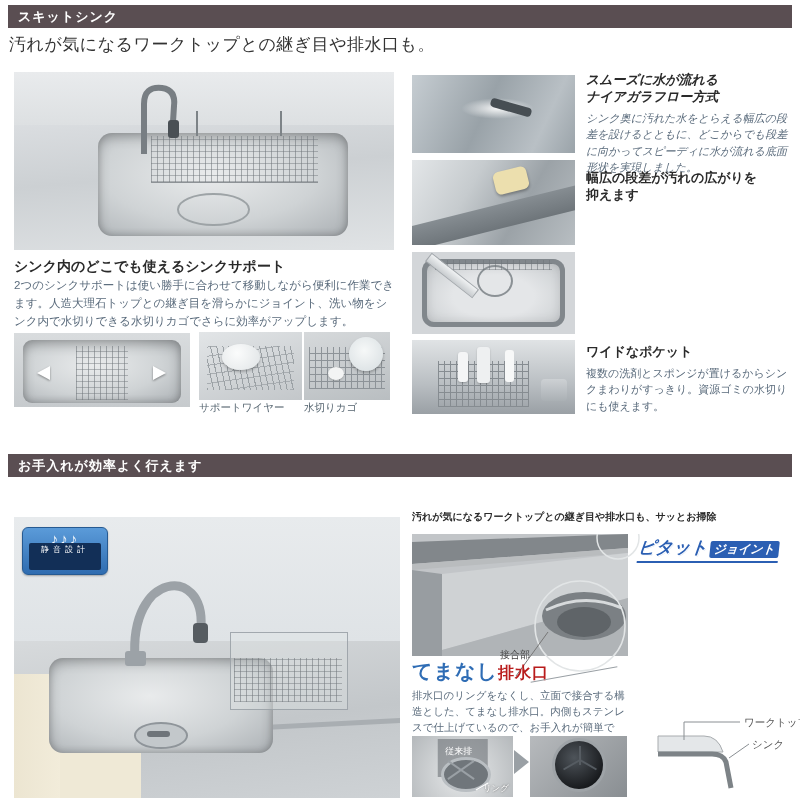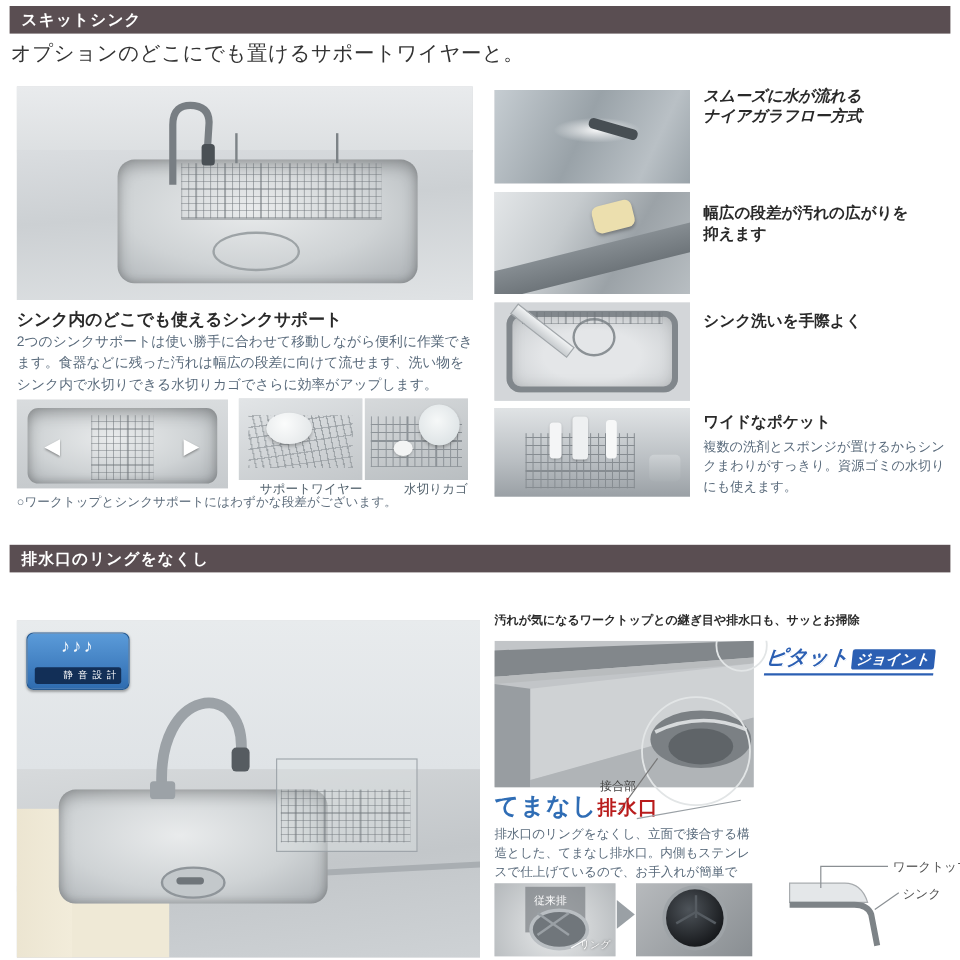--- a/index.html
+++ b/index.html
@@ -9,71 +9,71 @@
   .bar{position:absolute;left:8px;width:764px;height:23px;background:#5a4e52;color:#fff;
        font-size:13px;font-weight:bold;line-height:23px;padding:0 10px;letter-spacing:1px;}
   .subtitle{position:absolute;left:9px;font-size:17px;color:#333;letter-spacing:.5px;}
   .photo{position:absolute;overflow:hidden;background:#d7dadd;}
   .deco{position:absolute;}
   .sh{position:absolute;font-size:14px;font-weight:bold;color:#2a2a2a;}
   .sb{position:absolute;font-size:11.5px;color:#5a6b7c;line-height:1.55;}
   .fh{font-size:13px;font-weight:bold;color:#2a2a2a;line-height:1.3;white-space:pre-line;margin:0 0 4px;}
   .fb{font-size:11px;color:#5a6b7c;line-height:1.5;}
   .tblock{position:absolute;left:174px;width:212px;}
-  .thumb-label{position:absolute;font-size:10.5px;color:#55646f;text-align:right;}
+  .thumb-label{position:absolute;font-size:10.5px;color:#55646f;text-align:left;}
   .note{position:absolute;font-size:10.5px;color:#5f6e7d;}
   .hatch{background-image:repeating-linear-gradient(90deg,rgba(110,116,121,.55) 0 1px,transparent 1px 6px),
          repeating-linear-gradient(0deg,rgba(110,116,121,.45) 0 1px,transparent 1px 6px);}
   .sinkpit{border-radius:14px;background:radial-gradient(ellipse at 45% 40%,#e9ebec 0%,#cfd3d5 55%,#abb0b4 100%);
            box-shadow:inset 0 4px 12px rgba(0,0,0,.28), inset 0 -2px 6px rgba(0,0,0,.12);}
   .tri-l{width:0;height:0;border-top:7px solid transparent;border-bottom:7px solid transparent;border-right:13px solid #fff;filter:drop-shadow(0 1px 1px rgba(0,0,0,.4));}
   .tri-r{width:0;height:0;border-top:7px solid transparent;border-bottom:7px solid transparent;border-left:13px solid #fff;filter:drop-shadow(0 1px 1px rgba(0,0,0,.4));}
   .badge{position:absolute;left:8px;top:10px;width:84px;height:46px;border-radius:6px;border:1px solid #265a92;
          background:linear-gradient(180deg,#5b9bd9 0%,#2f6cb0 100%);box-shadow:0 1px 2px rgba(0,0,0,.3);}
   .badge .notes{position:absolute;top:2px;left:0;right:0;text-align:center;color:rgba(255,255,255,.95);font-size:15px;letter-spacing:2px;}
-  .badge .band{position:absolute;bottom:4px;left:6px;right:6px;height:14px;background:#122f57;border-radius:2px;
-               color:#fff;font-size:8px;letter-spacing:4px;text-align:right;line-height:13px;}
+  .badge .band{position:absolute;bottom:4px;left:6px;right:6px;height:27px;background:#122f57;border-radius:2px;
+               color:#fff;font-size:8px;letter-spacing:4px;text-align:center;line-height:13px;}
   .pitatto{position:absolute;display:inline-block;transform:skewX(-6deg);border-bottom:2px solid #2b5fb3;padding-bottom:2px;white-space:nowrap;}
   .pit1{color:#2b5fb3;font-weight:800;font-style:italic;font-size:17px;
         text-shadow:1px 0 0 #fff,-1px 0 0 #fff,0 1px 0 #fff,0 -1px 0 #fff,1px 1px 0 #dce6f5;}
   .pit2{background:#2b5fb3;color:#fff;font-weight:700;font-style:italic;font-size:12px;padding:1px 4px 2px;border-radius:2px;margin-left:2px;}
   .tem1{color:#2f6db5;font-weight:800;font-size:20px;letter-spacing:1px;}
   .tem2{color:#b91c1c;font-weight:700;font-size:16px;letter-spacing:1px;}
   .smlabel{font-size:9px;color:#fff;}
   .leader{position:absolute;background:#9aa0a5;}
   .joint-label{position:absolute;font-size:10px;color:#444;}
   svg text{font-family:"Liberation Sans","DejaVu Sans",sans-serif;}
 </style>
 </head>
 <body>
 
 <div id="page">
 
   <div class="bar" style="top:5px;">
     <span>スキットシンク</span>
   </div>
-  <div class="subtitle" style="top:33px;">オプションのどこにでも置けるサポートワイヤーと。</div>
+  <div class="subtitle" style="top:33px;">汚れが気になるワークトップとの継ぎ目や排水口も。</div>
 
   <div class="photo" style="left:14px;top:72px;width:380px;height:178px;">
     <div class="deco" style="left:0;top:0;width:100%;height:30%;background:linear-gradient(180deg,#e9ebed,#dde0e2);"></div>
     <div class="deco" style="left:0;top:30%;width:100%;height:2px;background:#c2c6c9;"></div>
     <div class="deco" style="left:0;top:30%;width:100%;height:70%;background:linear-gradient(175deg,#dadde0 0%,#ccd0d3 40%,#e0e3e5 100%);"></div>
     <div class="deco sinkpit" style="left:22%;top:34%;width:66%;height:58%;"></div>
     <div class="deco" style="left:43%;top:68%;width:18%;height:16%;border:2px solid #9da3a6;border-radius:50%;"></div>
     <div class="deco hatch" style="left:36%;top:36%;width:44%;height:26%;border-bottom:1px solid #8d9296;"></div>
     <div class="deco" style="left:48%;top:22%;width:2px;height:25px;background:#7d8387;"></div>
     <div class="deco" style="left:70%;top:22%;width:2px;height:25px;background:#7d8387;"></div>
     <svg class="deco" style="left:28%;top:2px;" width="90" height="84" viewBox="0 0 90 84">
       <path d="M24,80 L24,30 Q24,12 42,14 Q56,16 54,32 L53,48" stroke="#787e83" stroke-width="6" fill="none"></path>
       <rect x="48" y="46" width="11" height="18" rx="3" fill="#4a5055"></rect>
     </svg>
   </div>
 
   <div class="sh" style="left:14px;top:258px;">シンク内のどこでも使えるシンクサポート</div>
-  <div class="sb" style="left:14px;top:277px;width:384px;">2つのシンクサポートは使い勝手に合わせて移動しながら便利に作業できます。食器などに残った汚れは幅広の段差に向けて流せます、洗い物をシンク内で水切りできる水切りカゴでさらに効率がアップします。</div>
+  <div class="sb" style="left:14px;top:277px;width:384px;">2つのシンクサポートは使い勝手に合わせて移動しながら便利に作業できます。人造大理石トップとの継ぎ目を滑らかにジョイント、洗い物をシンク内で水切りできる水切りカゴでさらに効率がアップします。</div>
 
   <div class="photo" style="left:14px;top:333px;width:176px;height:74px;">
     <div class="deco" style="left:0;top:0;width:100%;height:100%;background:linear-gradient(180deg,#d9dcde,#c6cacd);"></div>
     <div class="deco sinkpit" style="left:5%;top:10%;width:90%;height:84%;border-radius:9px;"></div>
     <div class="deco hatch" style="left:35%;top:18%;width:30%;height:72%;"></div>
     <div class="deco tri-l" style="left:13%;top:44%;"></div>
     <div class="deco tri-r" style="left:79%;top:44%;"></div>
   </div>
   <div class="photo" style="left:199px;top:332px;width:103px;height:68px;">
     <div class="deco" style="left:0;top:0;width:100%;height:100%;background:linear-gradient(160deg,#e2e5e7,#c3c7ca);"></div>
@@ -81,21 +81,20 @@
     <div class="deco" style="left:22%;top:18%;width:38px;height:26px;border-radius:50%;background:radial-gradient(circle at 40% 35%,#fbfcfc,#dfe3e5);box-shadow:0 2px 3px rgba(0,0,0,.25);"></div>
   </div>
   <div class="photo" style="left:304px;top:332px;width:86px;height:68px;">
     <div class="deco" style="left:0;top:0;width:100%;height:100%;background:linear-gradient(165deg,#d6d9db,#b9bec1);"></div>
     <div class="deco" style="left:6%;top:22%;width:88%;height:62%;background-image:repeating-linear-gradient(90deg,#8d9398 0 1px,transparent 1px 6px),repeating-linear-gradient(0deg,#8d9398 0 1px,transparent 1px 7px);"></div>
     <div class="deco" style="right:8%;top:8%;width:34px;height:34px;border-radius:50%;background:radial-gradient(circle at 45% 40%,#f6f8f8,#d6dde0);box-shadow:0 2px 3px rgba(0,0,0,.25);"></div>
     <div class="deco" style="left:28%;top:52%;width:16px;height:13px;border-radius:50%;background:#f3f4f4;box-shadow:0 1px 2px rgba(0,0,0,.2);"></div>
   </div>
   <div class="thumb-label" style="left:199px;top:401px;width:103px;">サポートワイヤー</div>
   <div class="thumb-label" style="left:304px;top:401px;width:86px;">水切りカゴ</div>
-  <div class="note" style="left:14px;top:412px;">○ワークトップとシンクサポートにはわずかな段差がございます。</div>
 
   <div class="abs" style="left:412px;top:70px;width:384px;height:360px;">
 
     <div class="photo" style="left:0;top:5px;width:163px;height:78px;">
       <div class="deco" style="left:0;top:0;width:100%;height:100%;background:linear-gradient(115deg,#c6cdd2 0%,#99a2a8 45%,#b9c0c5 78%,#9aa3a9 100%);"></div>
       <div class="deco" style="left:30%;top:30%;width:45%;height:26%;background:radial-gradient(ellipse,rgba(255,255,255,.9),transparent 70%);"></div>
       <div class="deco" style="left:48%;top:36%;width:42px;height:9px;background:#474e53;border-radius:4px;transform:rotate(16deg);"></div>
     </div>
 
     <div class="photo" style="left:0;top:90px;width:163px;height:85px;">
@@ -117,36 +116,36 @@
       <div class="deco" style="left:16%;top:28%;width:56%;height:62%;background-image:repeating-linear-gradient(90deg,#868c91 0 1px,transparent 1px 6px),repeating-linear-gradient(0deg,#868c91 0 1px,transparent 1px 7px);"></div>
       <div class="deco" style="left:28%;top:16%;width:10px;height:30px;background:#f4f5f6;border-radius:3px;box-shadow:0 1px 2px rgba(0,0,0,.2);"></div>
       <div class="deco" style="left:40%;top:10%;width:13px;height:36px;background:#eef0f1;border-radius:3px;box-shadow:0 1px 2px rgba(0,0,0,.2);"></div>
       <div class="deco" style="left:57%;top:14%;width:9px;height:32px;background:#f7f8f8;border-radius:3px;"></div>
       <div class="deco" style="right:5%;bottom:18%;width:26px;height:22px;background:linear-gradient(180deg,#cdd1d4,#aab0b4);border-radius:4px;"></div>
     </div>
 
     <div class="tblock" style="top:2px;font-style:italic;">
       <div class="fh">スムーズに水が流れる
 ナイアガラフロー方式</div>
+      <div class="fb">シンク奥に汚れた水をとらえる幅広の段差を設けるとともに、どこからでも段差に向かってスピーディに水が流れる底面形状を実現しました。</div>
     </div>
     <div class="tblock" style="top:100px;">
       <div class="fh">幅広の段差が汚れの広がりを
 抑えます</div>
     </div>
     <div class="tblock" style="top:190px;">
-      <div class="fh">シンク洗いを手際よく</div>
     </div>
     <div class="tblock" style="top:274px;">
       <div class="fh">ワイドなポケット</div>
       <div class="fb">複数の洗剤とスポンジが置けるからシンクまわりがすっきり。資源ゴミの水切りにも使えます。</div>
     </div>
   </div>
 
   <div class="bar" style="top:454px;">
-    <span>排水口のリングをなくし</span>
+    <span>お手入れが効率よく行えます</span>
   </div>
 
   <div class="photo" style="left:14px;top:517px;width:386px;height:281px;">
     <div class="deco" style="left:0;top:0;width:100%;height:44%;background:linear-gradient(180deg,#e8ebed,#dfe3e6);"></div>
     <div class="deco" style="left:0;top:44%;width:100%;height:56%;background:linear-gradient(172deg,#d7dadc 0%,#c3c7ca 55%,#ced2d5 100%);"></div>
     <div class="deco" style="left:0;top:75%;width:100%;height:5px;background:#a9aeb2;transform:skewY(-3deg);"></div>
     <div class="deco" style="left:0;bottom:0;width:33%;height:24%;background:#efe9d6;border-top:2px solid #d8d2c0;"></div>
     <div class="deco" style="left:0;bottom:0;width:12%;height:44%;background:linear-gradient(90deg,#ece5d1,#f2ecda);"></div>
     <div class="deco sinkpit" style="left:9%;top:50%;width:58%;height:34%;"></div>
     <div class="deco" style="left:31%;top:73%;width:13%;height:8%;border-radius:50%;background:#c3c8cb;border:2px solid #8f959a;"></div>

